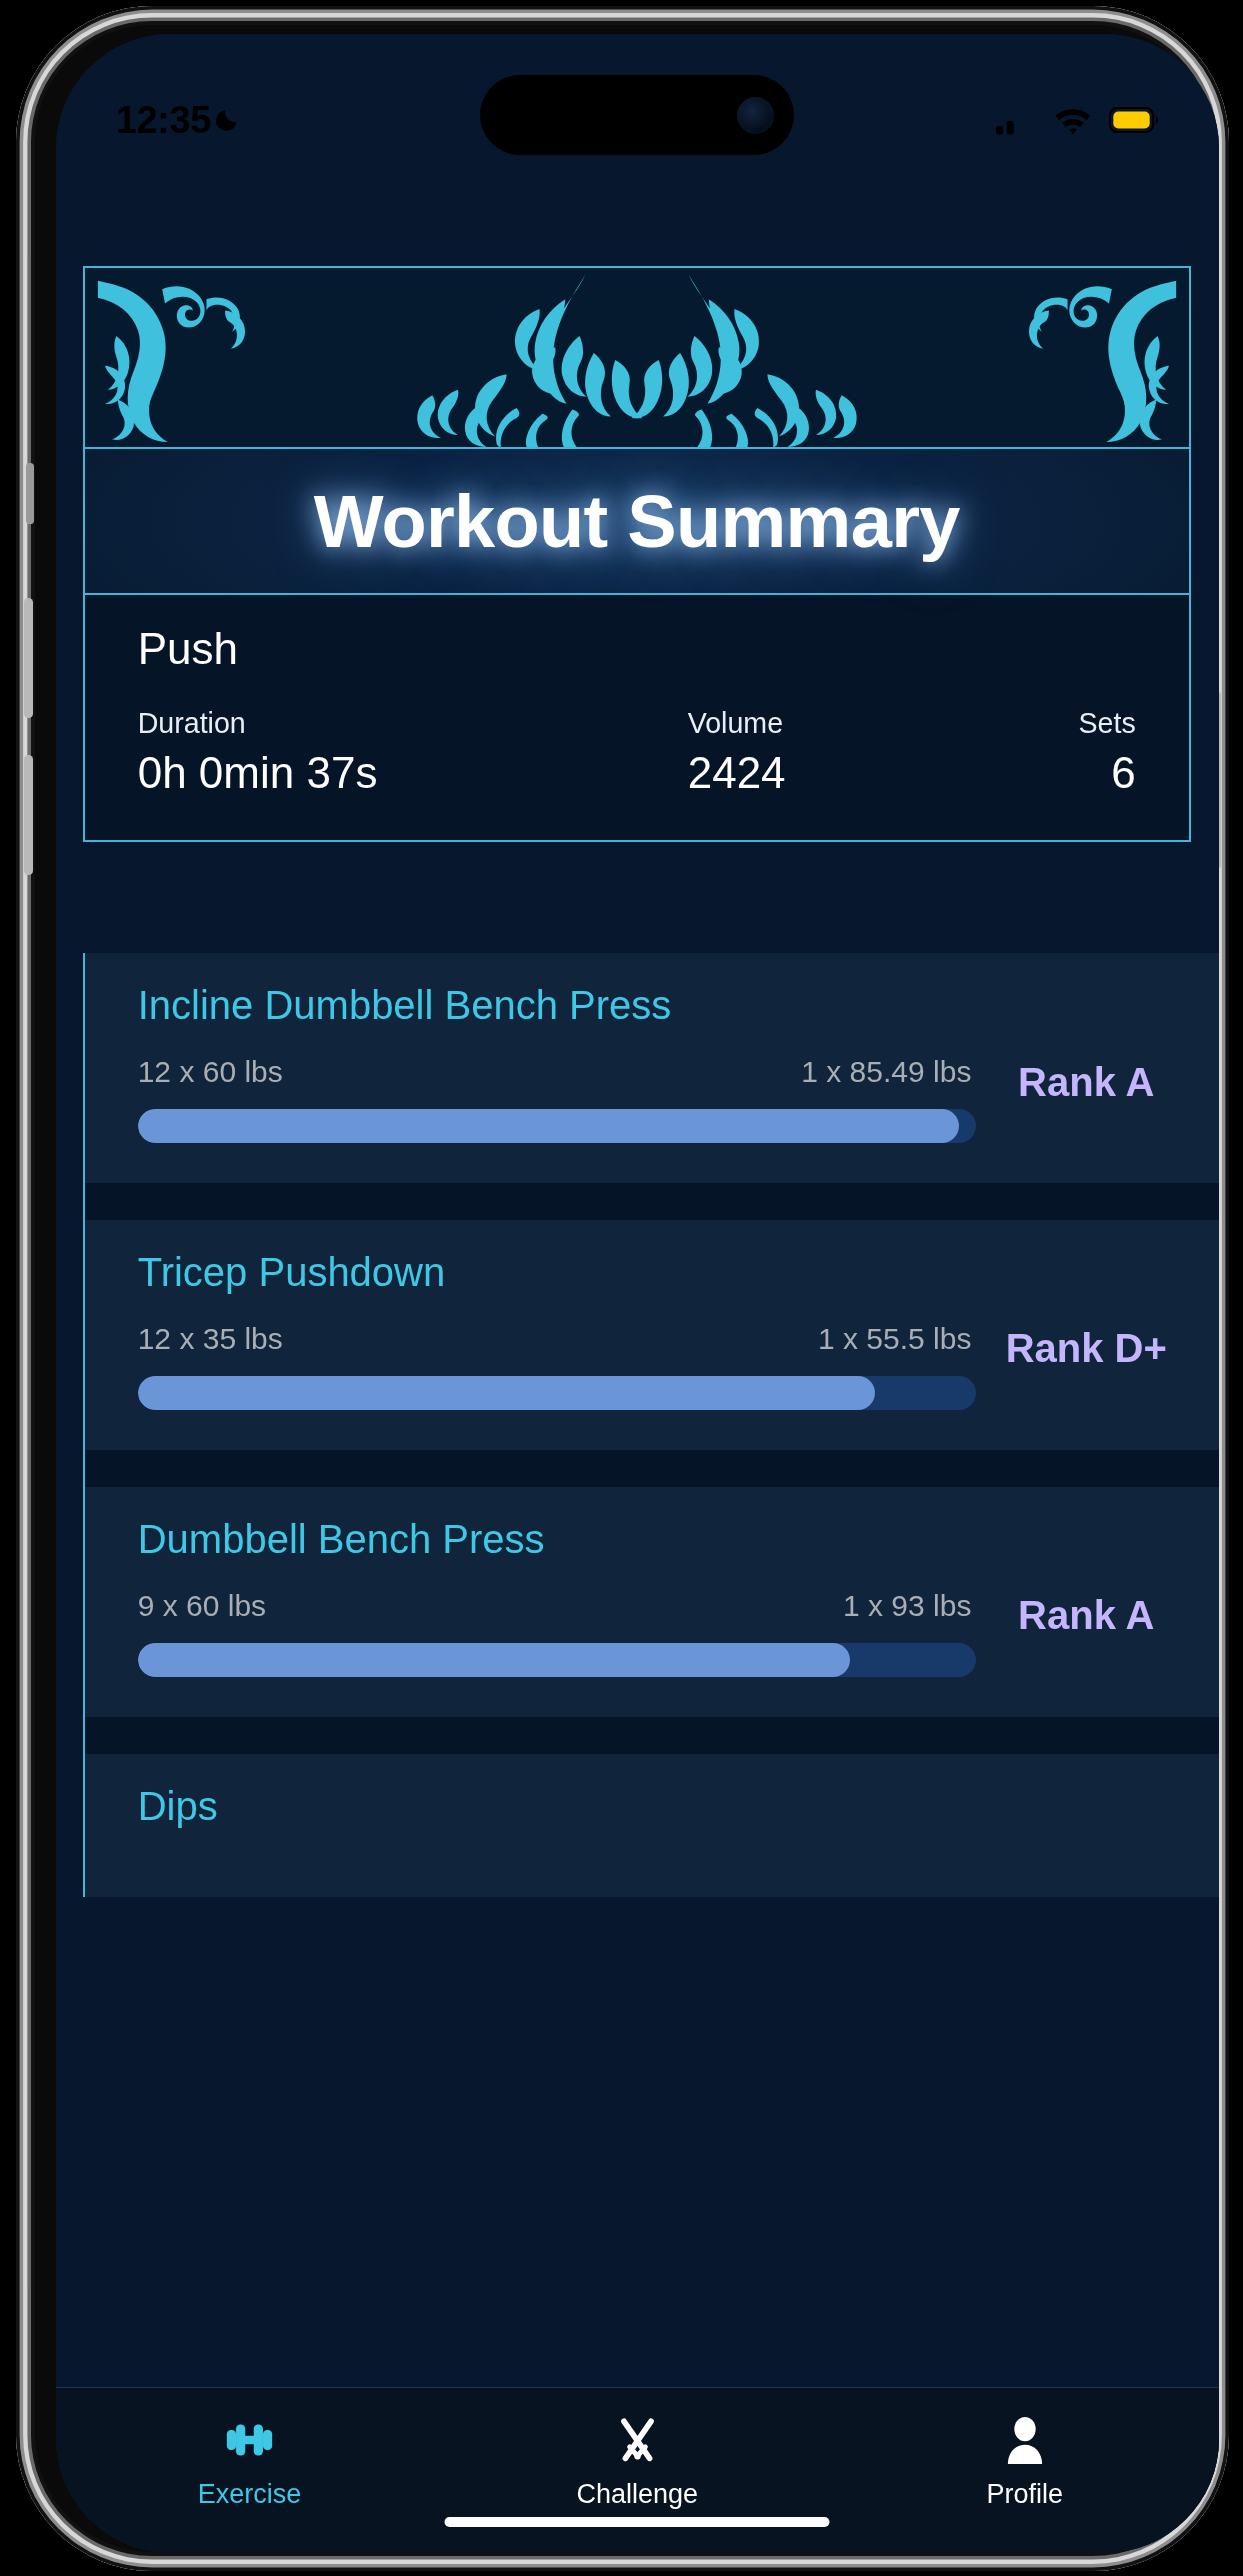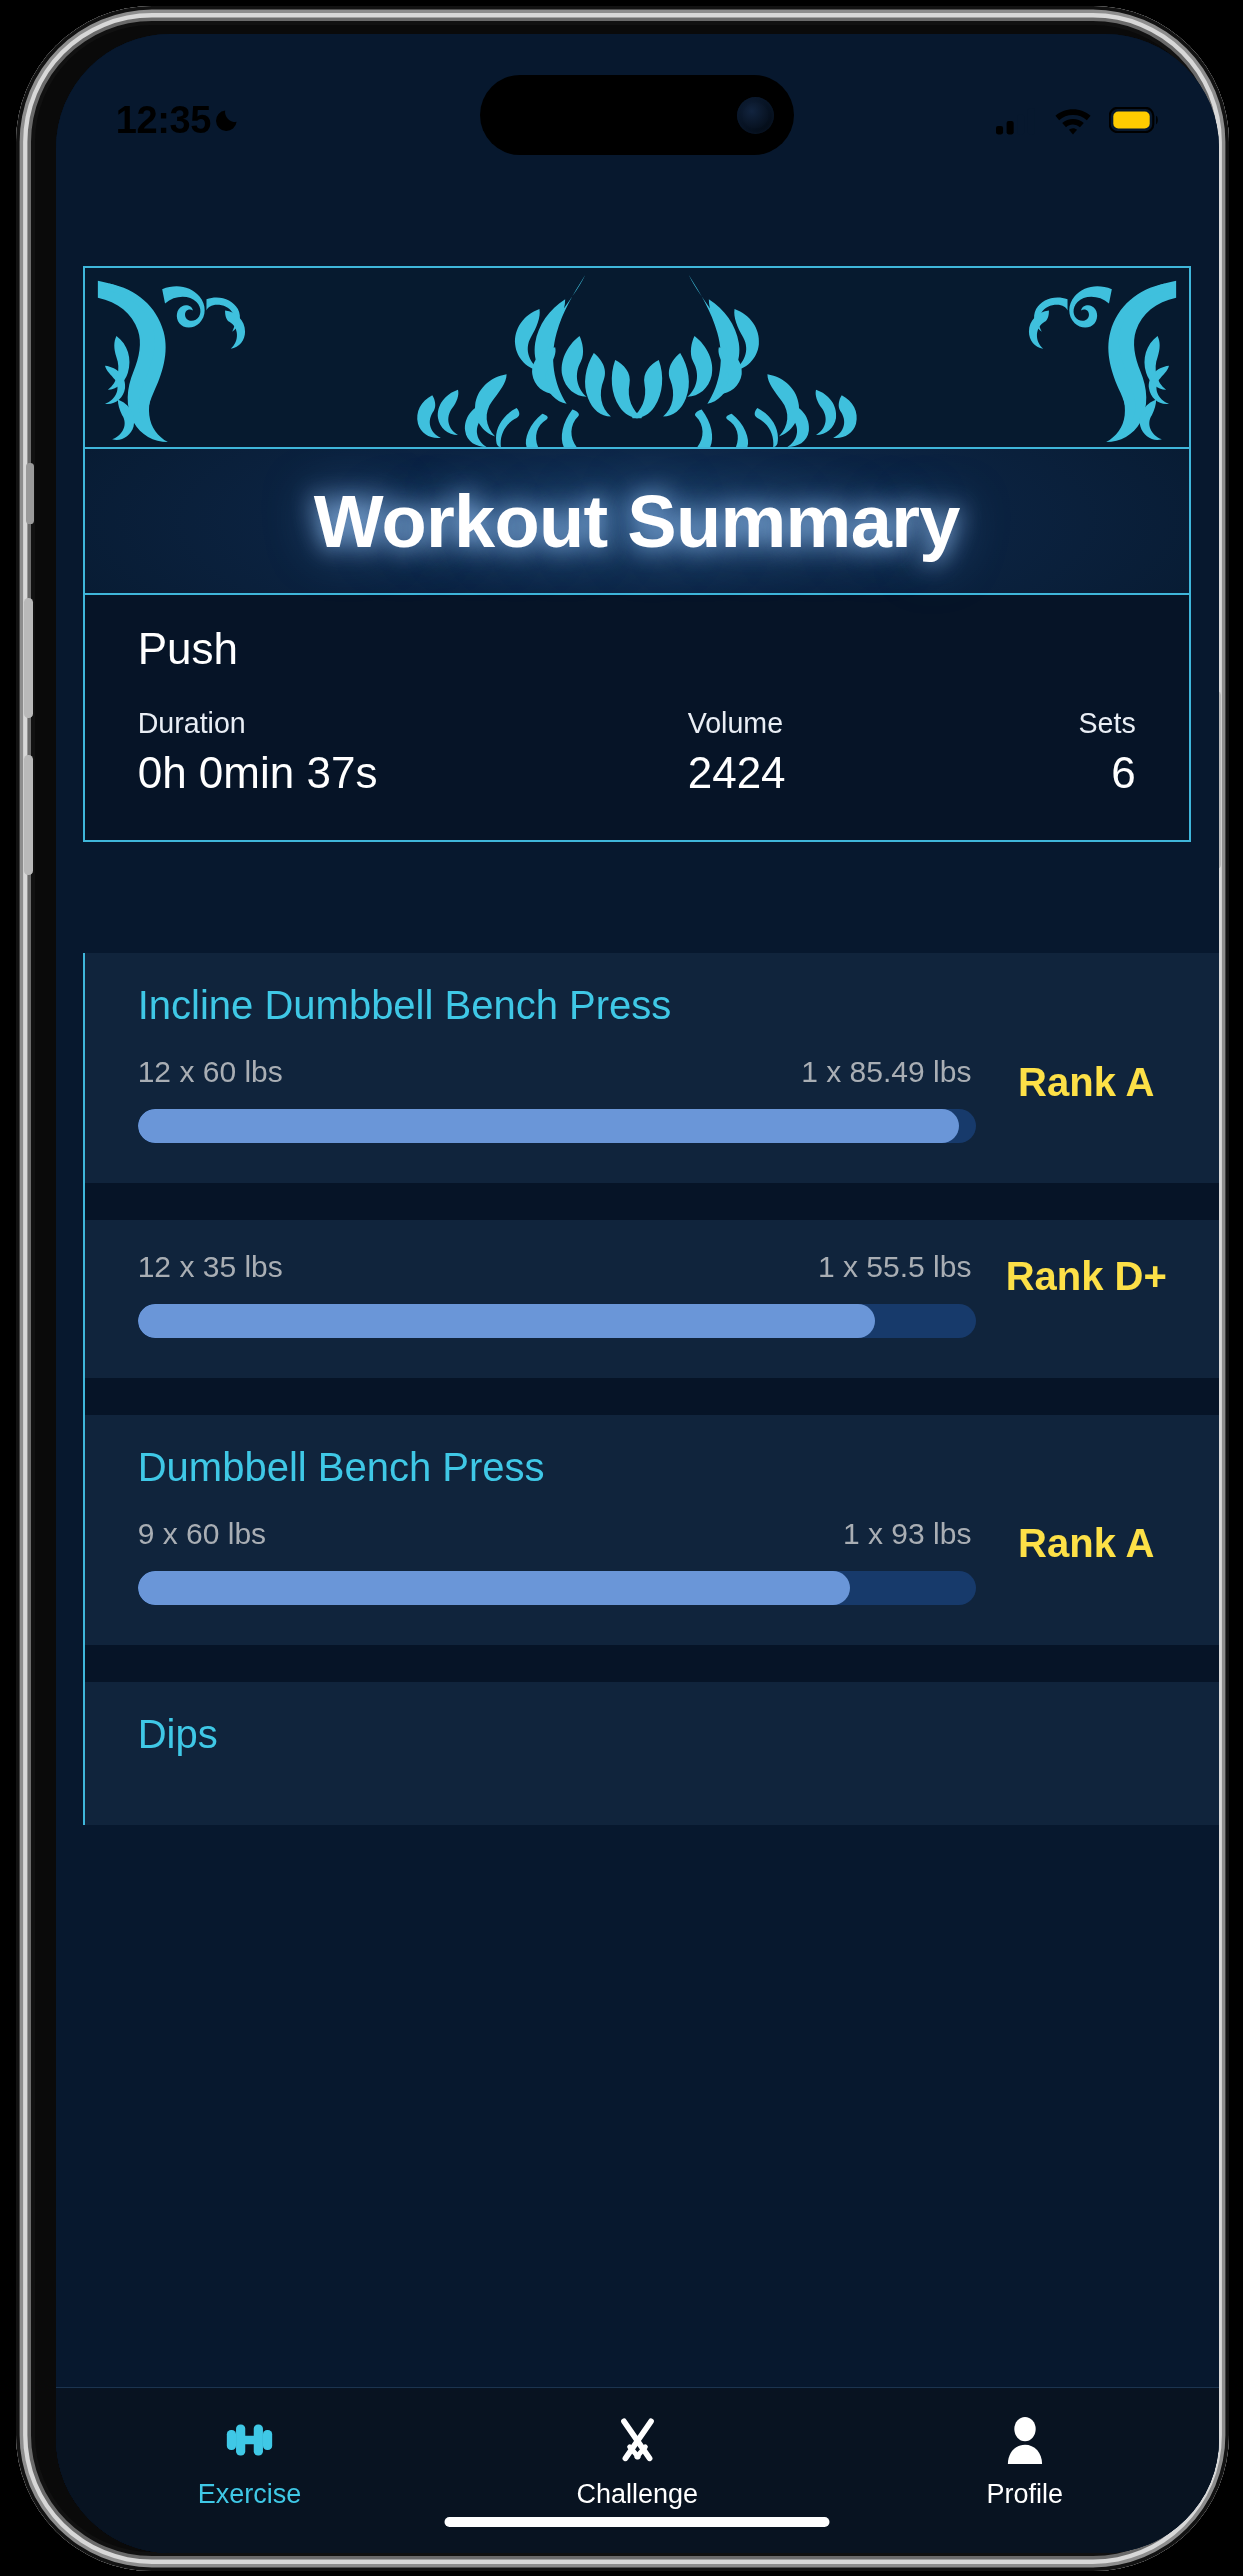--- a/index.html
+++ b/index.html
@@ -156,21 +156,21 @@
 
   .progress-track {
     height: 34px; border-radius: 18.6px;
     background: #173a6b; overflow: hidden;
   }
   .progress-fill { height: 100%; border-radius: 18.6px; background: #6a96d8; }
 
   .rank-badge {
     flex: 0 0 auto;
     width: 214px;
-    font-size: 40px; font-weight: 700; color: #fde047;
+    font-size: 40px; font-weight: 700; color: #c4b5fd;
     line-height: 1.05;
     text-align: center;
     padding-top: 4.3px;
     padding-left: 7.1px;
   }
 
   
   #tab-bar {
     position: absolute;
     left: 0; bottom: 0; width: 100%; height: 166px;
@@ -344,20 +344,21 @@
                 </div>
                 <div class="progress-track">
                   <div class="progress-fill" style="width: 98%;"></div>
                 </div>
               </div>
               <div class="rank-badge">Rank A</div>
             </div>
           </div>
           <div class="card-gap"></div>
           <div class="exercise-card">
+            <div class="exercise-name">Tricep Pushdown</div>
             <div class="exercise-body">
               <div class="exercise-left">
                 <div class="set-row">
                   <span class="set-text">12 x 35 lbs</span>
                   <span class="set-text">1 x 55.5 lbs</span>
                 </div>
                 <div class="progress-track">
                   <div class="progress-fill" style="width: 88%;"></div>
                 </div>
               </div>

